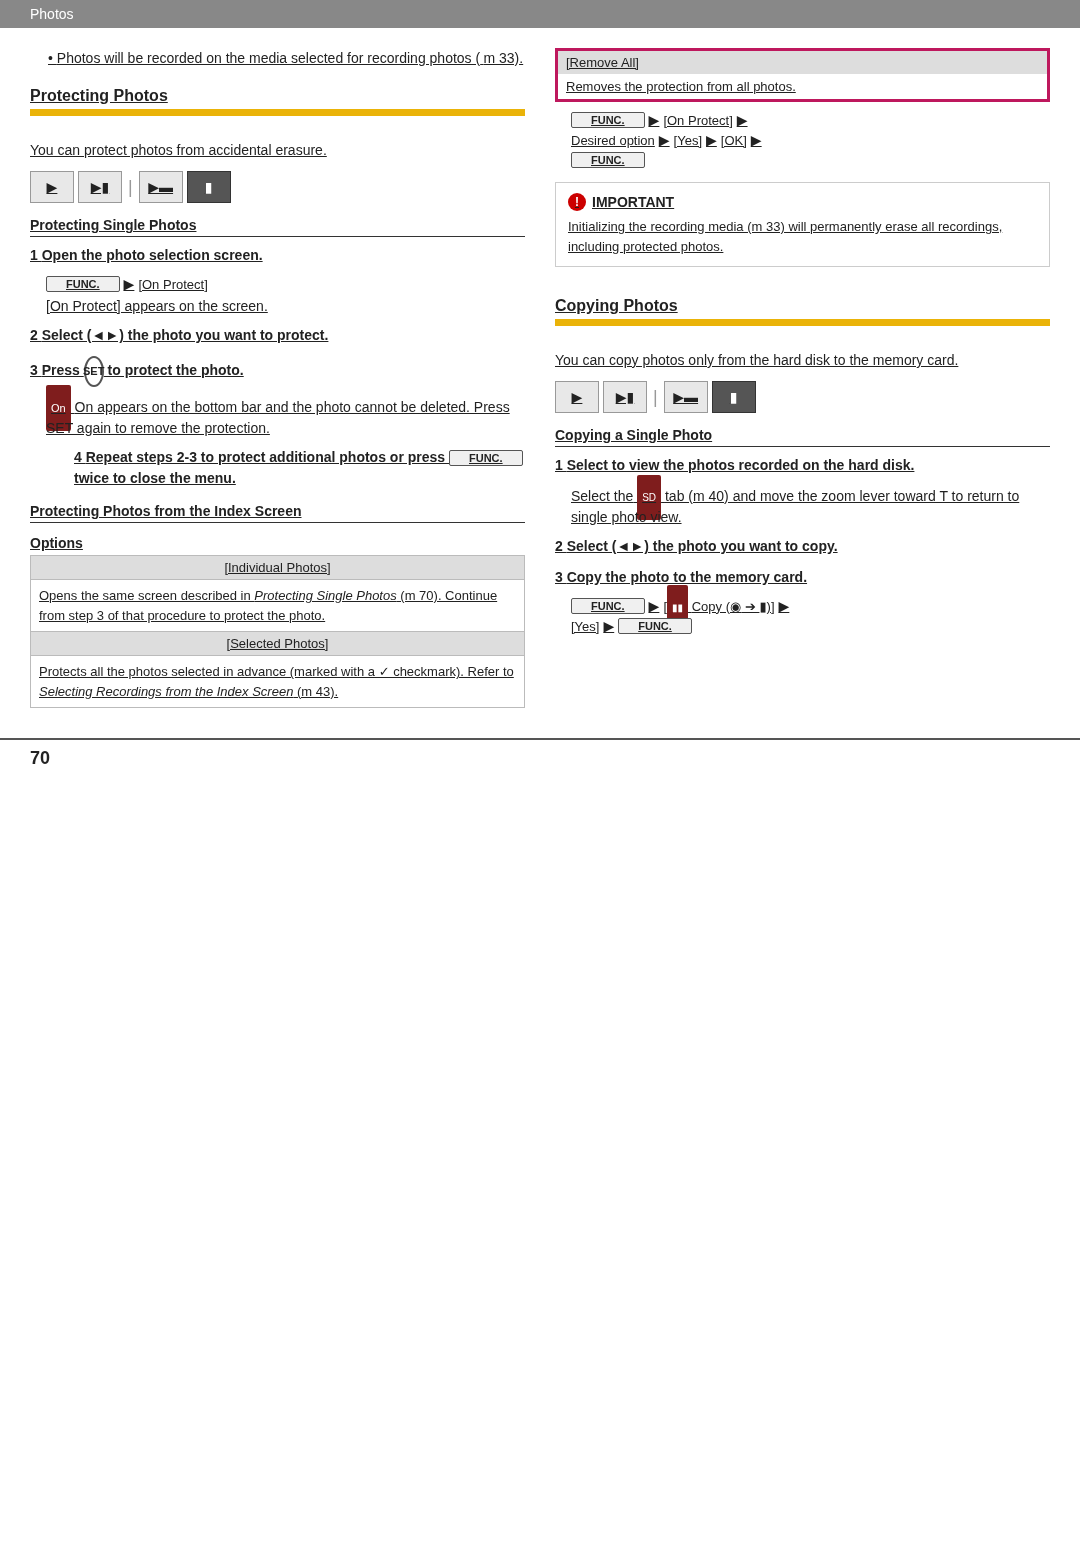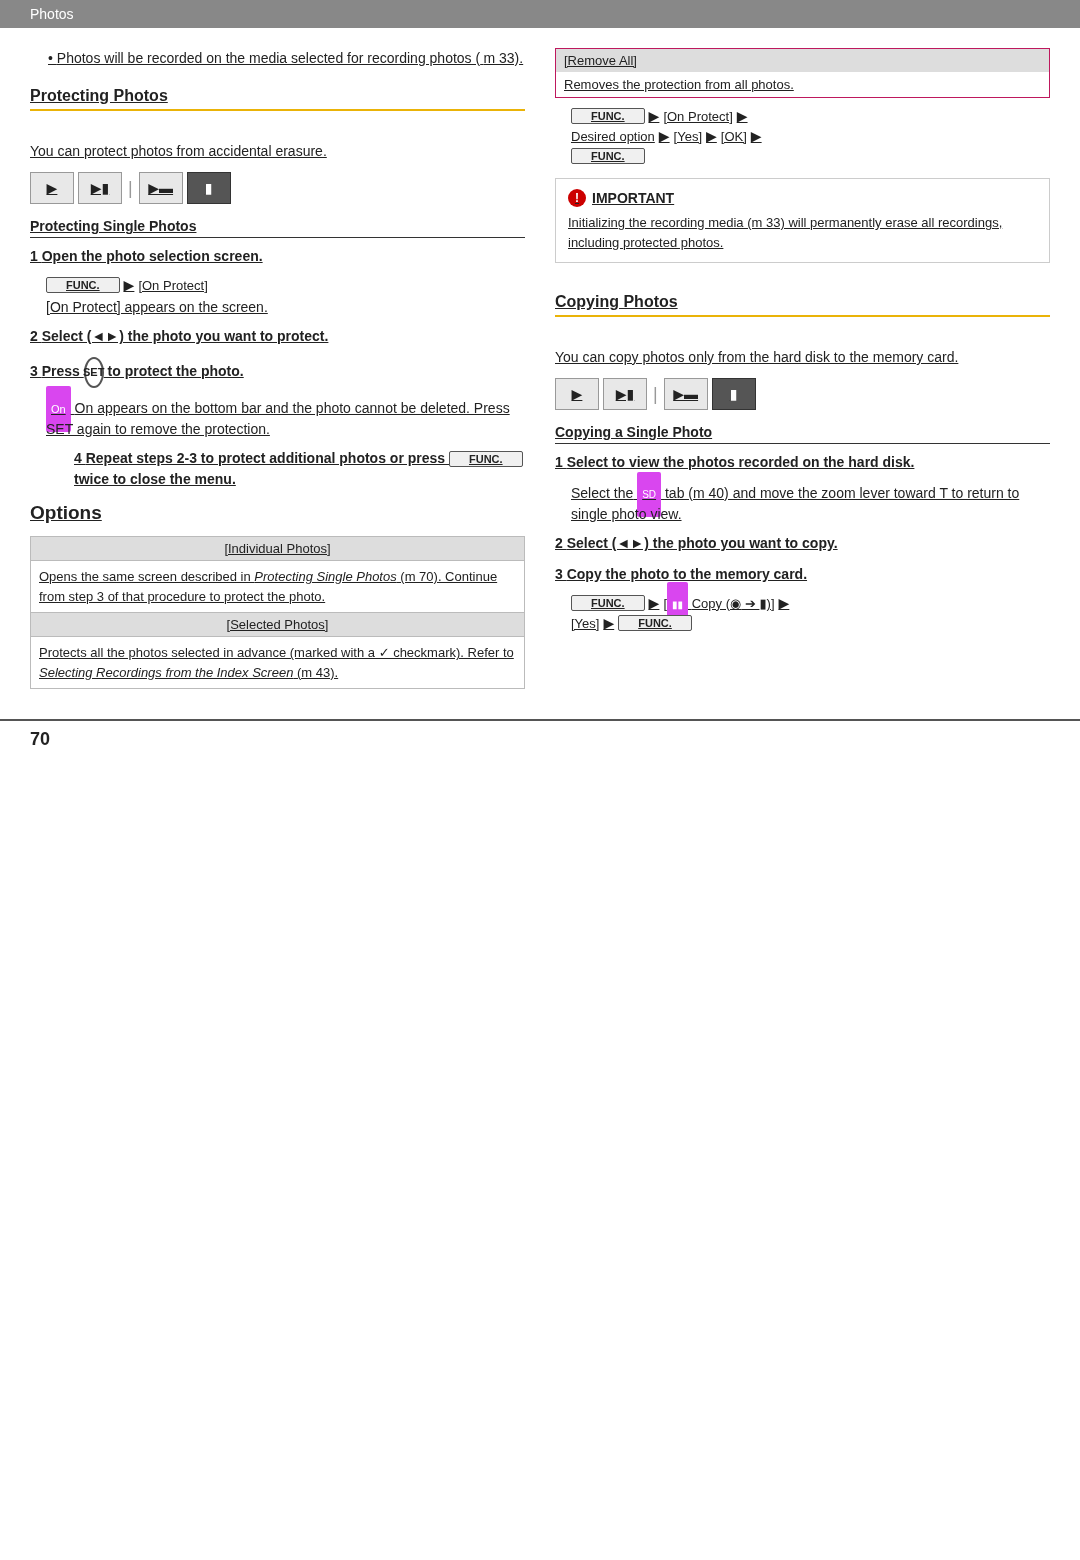--- a/index.html
+++ b/index.html
@@ -29,23 +29,23 @@
       flex: 1;
       min-width: 0;
     }
     .right-col {
       flex: 1;
       min-width: 0;
     }
     .section-heading {
       font-size: 16px;
       font-weight: bold;
-      border-bottom: 2px solid #eab308;
+      border-bottom: 7px solid #eab308;
       padding-bottom: 4px;
-      margin-bottom: 30px;
+      margin-bottom: 24px;
       margin-top: 18px;
     }
     .sub-heading {
       font-size: 14px;
       font-weight: bold;
       border-bottom: 1px solid #333;
       padding-bottom: 3px;
       margin-bottom: 8px;
       margin-top: 14px;
     }
@@ -85,21 +85,21 @@
     .func-badge {
       border: 1.5px solid #555;
       padding: 1px 19px;
       font-size: 11px;
       font-weight: bold;
       background: #f0f0f0;
       border-radius: 2px;
       white-space: nowrap;
     }
     .protect-icon {
-      background: #d946ef;
+      background: #7f1d1d;
       color: #fff;
       padding: 17px 5px;
       font-size: 11px;
       border-radius: 2px;
     }
     .icon-tabs {
       display: flex;
       gap: 4px;
       margin: 10px 0;
       align-items: center;
@@ -119,23 +119,23 @@
       color: #fff;
       border-color: #333;
     }
     .icon-tab-sep {
       font-size: 18px;
       color: #999;
       margin: 0 2px;
     }
     .options-label {
       font-weight: bold;
-      font-size: 19px;
+      font-size: 14px;
       margin-top: 12px;
-      margin-bottom: 12px;
+      margin-bottom: 4px;
     }
     .option-box {
       border: 1px solid #bbb;
       margin-bottom: 0;
     }
     .option-box-header {
       background: #ddd;
       padding: 4px 8px;
       font-size: 13px;
       font-weight: normal;
@@ -144,21 +144,21 @@
     }
     .option-box-body {
       padding: 6px 8px;
       font-size: 13px;
       line-height: 1.5;
     }
     .option-box-body em {
       font-style: italic;
     }
     .remove-all-box {
-      border: 1px solid #be185d;
+      border: 3px solid #be185d;
       margin-bottom: 10px;
     }
     .remove-all-header {
       background: #ddd;
       padding: 4px 8px;
       font-size: 13px;
     }
     .remove-all-body {
       padding: 5px 8px;
       font-size: 13px;
@@ -270,20 +270,21 @@
     </div>
     <div class="step-detail">
       <span><span class="protect-icon">On</span> <span>On appears on the bottom bar and the photo cannot be deleted. Press</span></span><br>
       <span>SET again to remove the protection.</span>
     </div>
 
     <div class="step-item" style="margin-top:8px;margin-left:44px;">
       <span class="step-num">4 </span><span class="step-bold">Repeat steps 2-3 to protect additional photos or press <span class="func-badge">FUNC.</span> twice to close the menu.</span>
     </div>
 
+    <div class="sub-heading">Protecting Photos from the Index Screen</div>
 
     <div class="options-label">Options</div>
 
     <div class="option-box">
       <div class="option-box-header">[Individual Photos]</div>
       <div class="option-box-body">
         <span>Opens the same screen described in </span><em>Protecting Single Photos</em><span> (m 70). Continue from step 3 of that procedure to protect the photo.</span>
       </div>
     </div>
 

